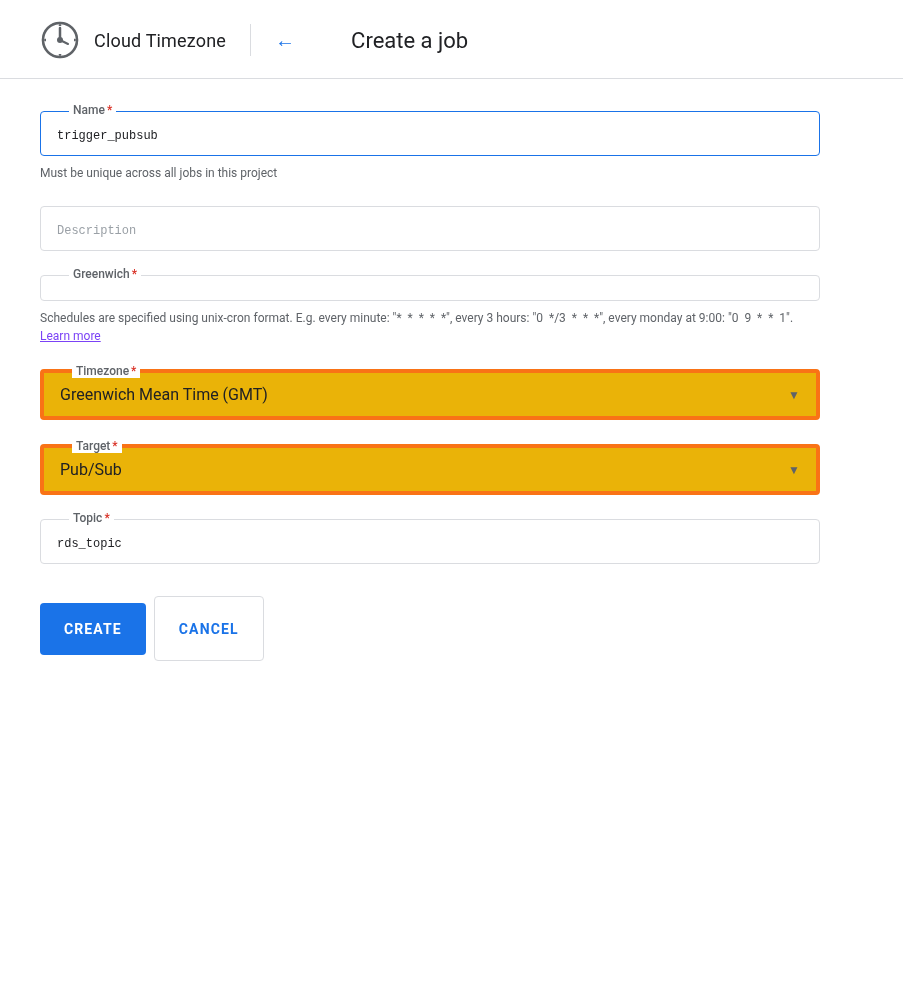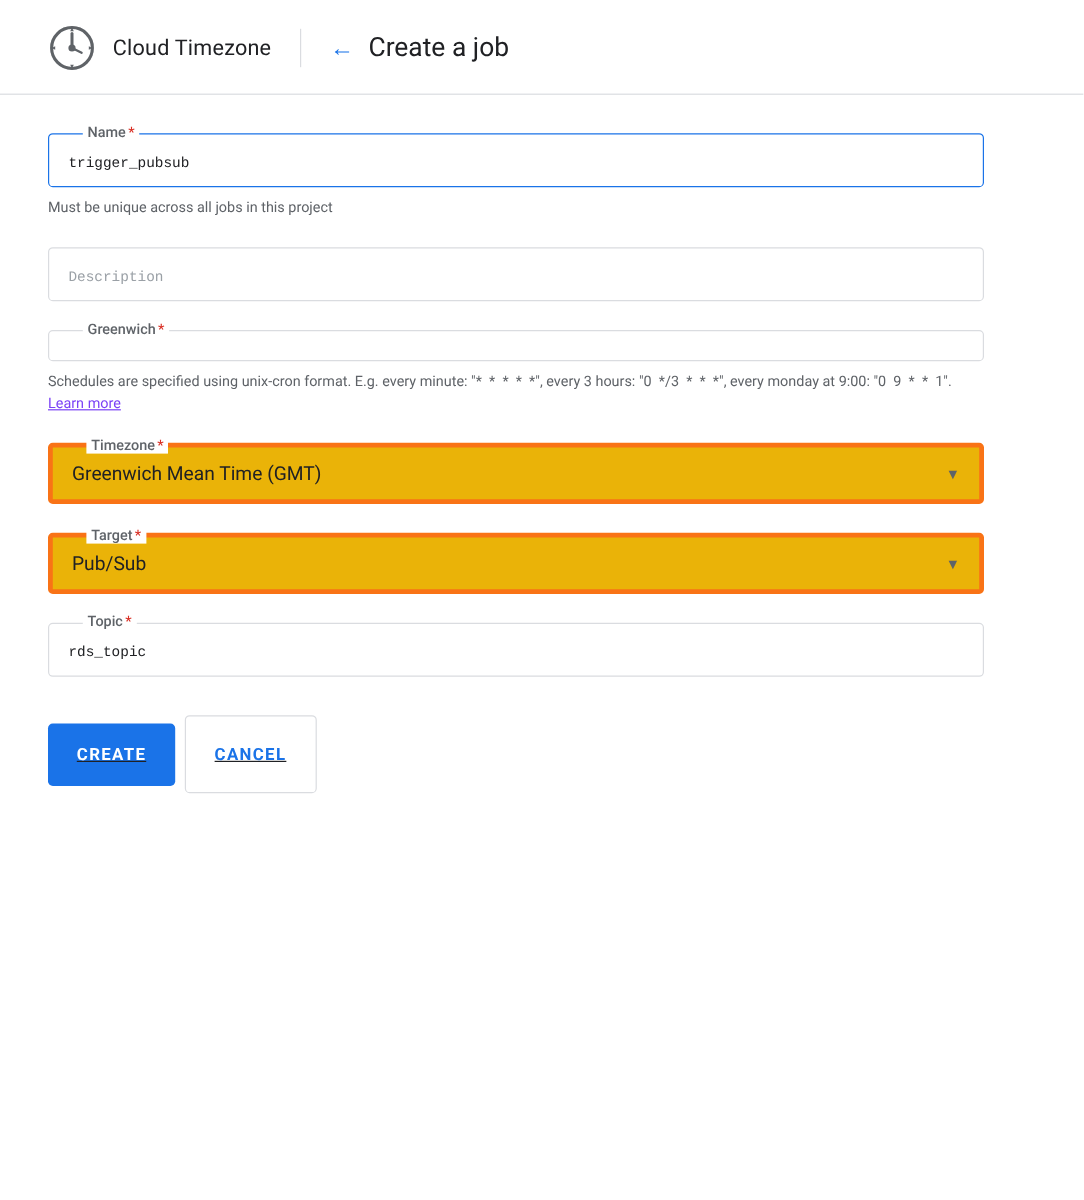--- a/index.html
+++ b/index.html
@@ -68,20 +68,21 @@
       font-size: 20px;
       cursor: pointer;
       display: flex;
       align-items: center;
     }
 
     .header-page-title {
       font-size: 22px;
       font-weight: 400;
       color: #202124;
+      margin-left: 44px;
     }
 
     
     .form-container {
       padding: 32px 40px 40px 40px;
       max-width: 860px;
     }
 
     .form-group {
       margin-bottom: 24px;
@@ -199,21 +200,20 @@
     .description-input {
       color: #9aa0a6;
     }
 
     
     .button-row {
       display: flex;
       align-items: center;
       gap: 8px;
       margin-top: 32px;
-      text-decoration: underline;
     }
 
     .btn-create {
       background: #1a73e8;
       color: #fff;
       border: none;
       border-radius: 4px;
       padding: 0 24px;
       height: 52px;
       font-size: 14px;

